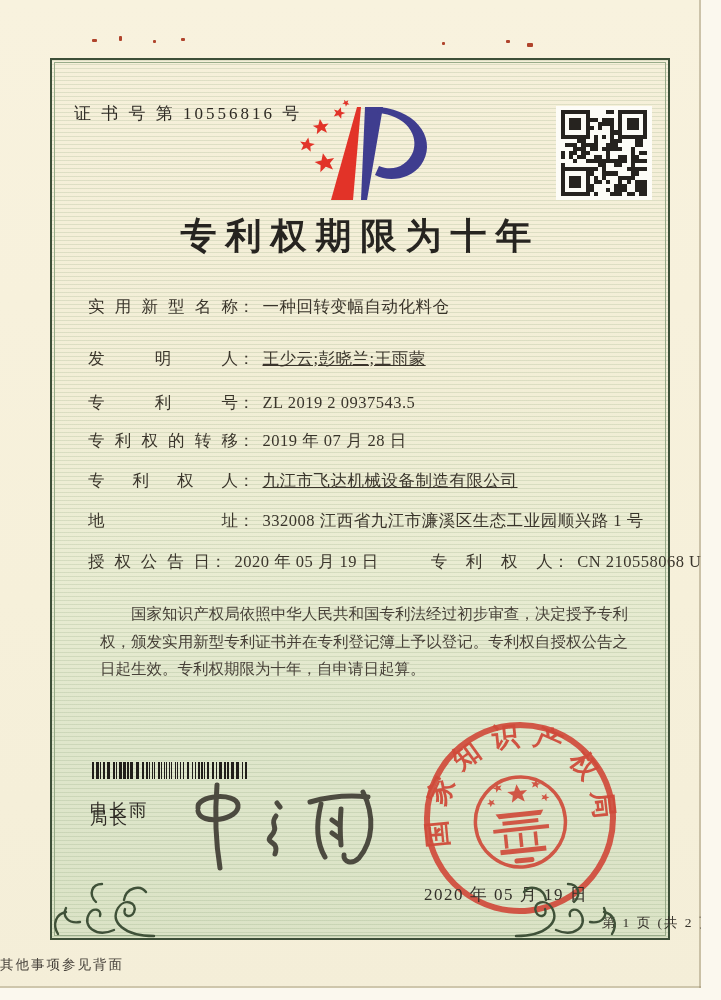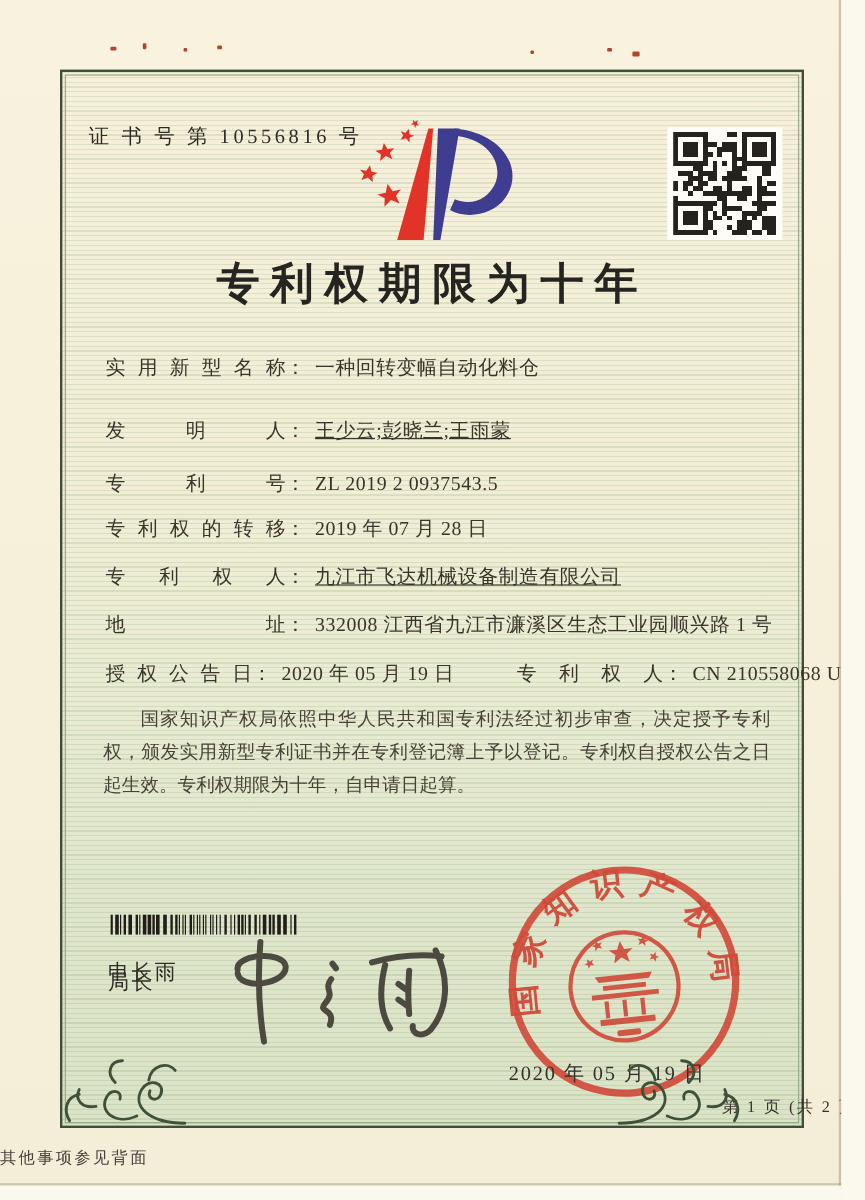--- a/index.html
+++ b/index.html
@@ -59,21 +59,21 @@
   .fvalue{letter-spacing:.5px;}
 
   .grant-row{position:absolute;left:88px;top:551px;font-size:16.5px;color:#3a352b;white-space:nowrap;}
   .glabel{display:inline-block;width:122px;text-align:justify;text-align-last:justify;}
   .gap{display:inline-block;width:52px;}
 
   .paras{
     position:absolute;left:86px;top:586px;width:556px;
     font-size:15.5px;line-height:27.5px;color:#474138;text-align:justify;
   }
-  .paras p{margin:0;text-indent:2em;}
+  .paras p{margin:14px;text-indent:2em;}
 
   .barcode{position:absolute;left:92px;top:762px;width:160px;height:17px;}
 
   .sig-title{position:absolute;left:90px;top:806px;font-size:17.5px;color:#2f2b25;letter-spacing:2px;text-align:center;}
   .sig-name{position:absolute;left:90px;top:798px;font-size:17.5px;color:#2f2b25;letter-spacing:2px;}
   .signature{position:absolute;left:182px;top:778px;width:200px;height:100px;}
 
   .seal{position:absolute;left:420px;top:718px;width:200px;height:200px;transform:rotate(-6deg);opacity:.9;}
   .seal-date{
     position:absolute;left:424px;top:883px;font-size:17px;color:#33302a;letter-spacing:1.5px;white-space:nowrap;

